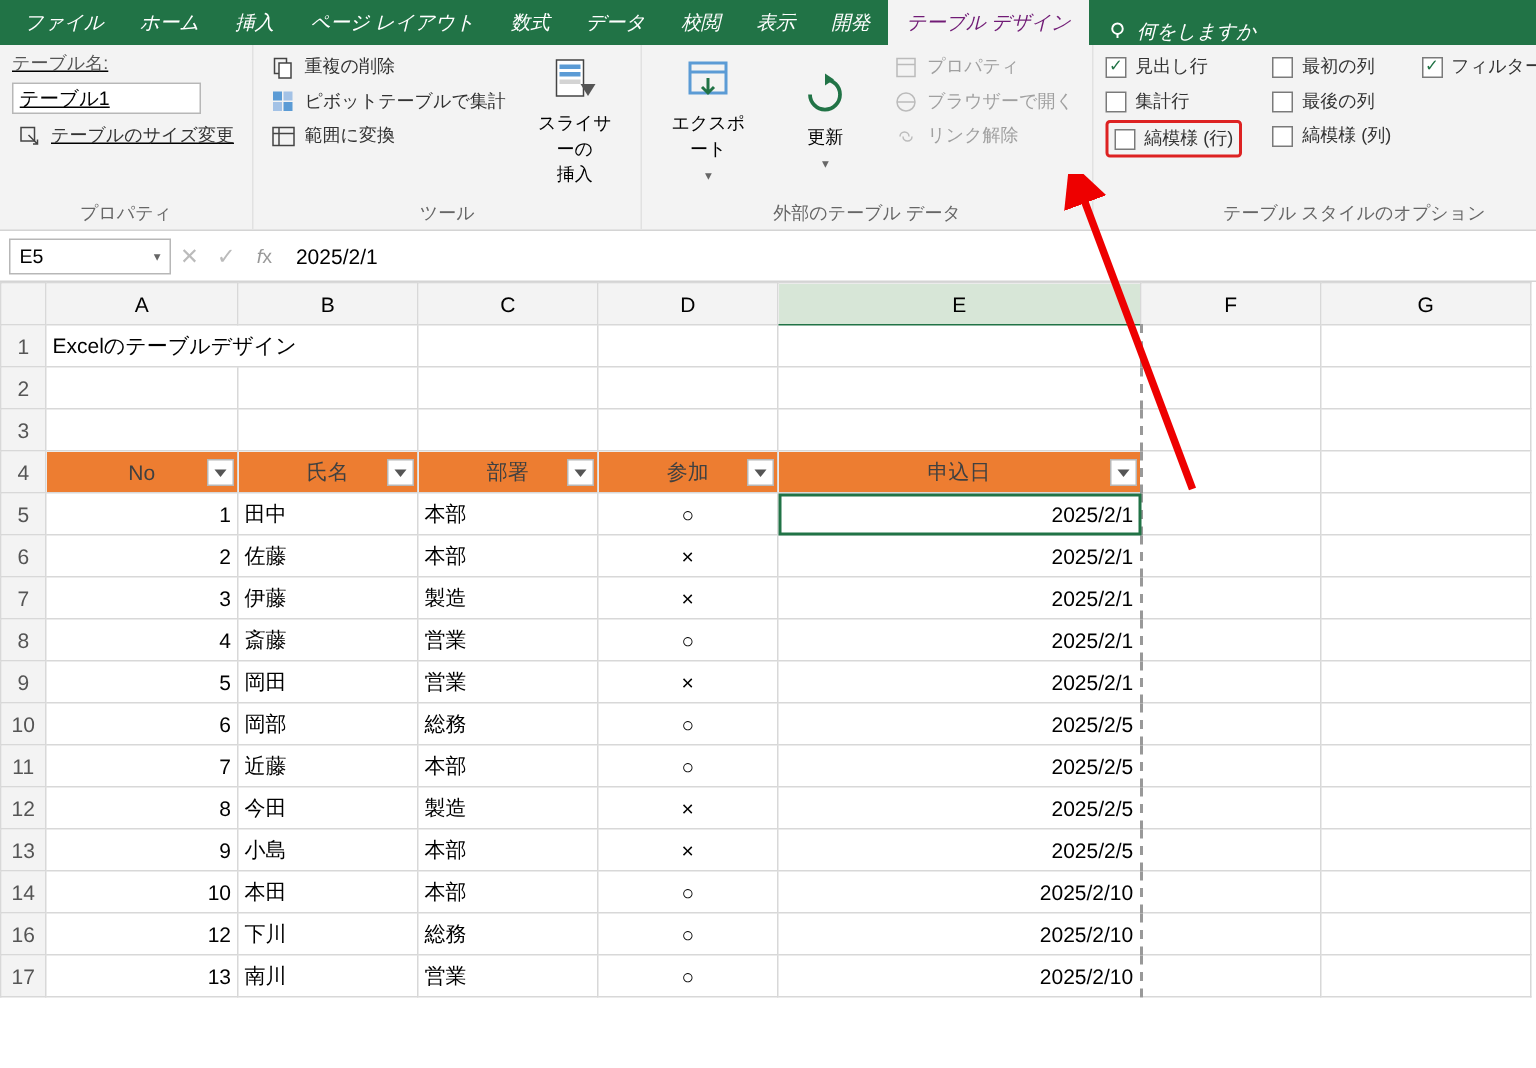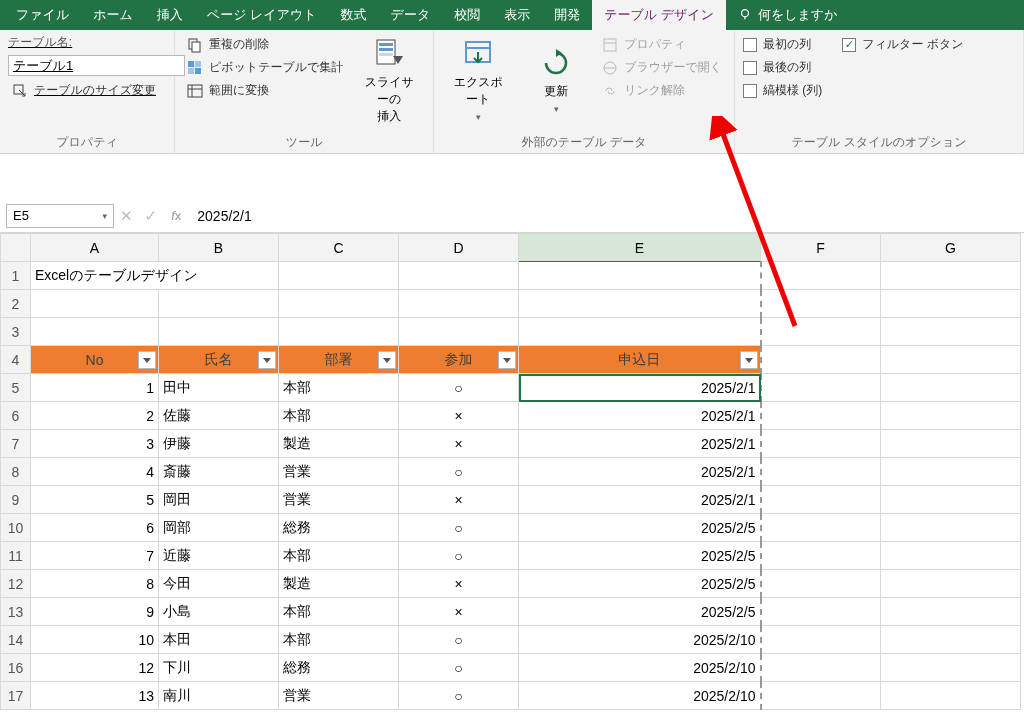--- a/index.html
+++ b/index.html
@@ -9,25 +9,26 @@
     background: #fff;
     width: 1024px;
     height: 712px;
     overflow: hidden;
     position: relative;
   }
   
   .tab-strip {
     background: #217346;
     display: flex;
-    align-items: center;
+    align-items: flex-end;
     height: 30px;
     color: #fff;
     padding-left: 4px;
     gap: 0;
+    font-style: italic;
   }
   .tab {
     padding: 0 12px;
     height: 30px;
     line-height: 30px;
     cursor: pointer;
     font-size: 13px;
   }
   .tab.active {
     background: #f3f3f3;
@@ -105,37 +106,36 @@
     font-size: 11px;
     color: #217346;
     line-height: 1;
   }
   .table-name-box {
     display: flex; flex-direction: column; gap: 4px; font-size: 12px; text-decoration: underline;
   }
   .table-name-input {
     border: 1px solid #b7b7b7;
     padding: 2px 4px;
-    width: 177px;
+    width: 126px;
     font-size: 13px;
     background: #fff;
   }
   .highlight-box {
     border: 2px solid #d22;
     border-radius: 3px;
     padding: 0 4px;
   }
   
   .formula-bar {
     display: flex;
     align-items: center;
     height: 34px;
     border-bottom: 1px solid #d4d4d4;
     background: #fff;
-    margin-top: 45px;
   }
   .name-box {
     border: 1px solid #b7b7b7;
     width: 108px;
     height: 24px;
     margin-left: 6px;
     display: flex;
     align-items: center;
     padding: 0 6px;
     font-size: 13px;
@@ -319,20 +319,36 @@
               </svg></span>
           <span>リンク解除</span>
         </div>
       </div>
     </div>
     <div class="group-label">外部のテーブル データ</div>
   </div>
 
   <div class="group" style="flex:1">
     <div class="group-body" style="gap:20px">
+      <div class="vstack">
+        <label class="check-row">
+            <span class="chk ch"></span>
+            <span>見出し行</span>
+          </label>
+        <label class="check-row">
+            <span class="chk"></span>
+            <span>集計行</span>
+          </label>
+        <span class="highlight-box">
+          <label class="check-row">
+              <span class="chk"></span>
+              <span>縞模様 (行)</span>
+            </label>
+        </span>
+      </div>
       <div class="vstack">
         <label class="check-row">
             <span class="chk"></span>
             <span>最初の列</span>
           </label>
         <label class="check-row">
             <span class="chk"></span>
             <span>最後の列</span>
           </label>
         <label class="check-row">

